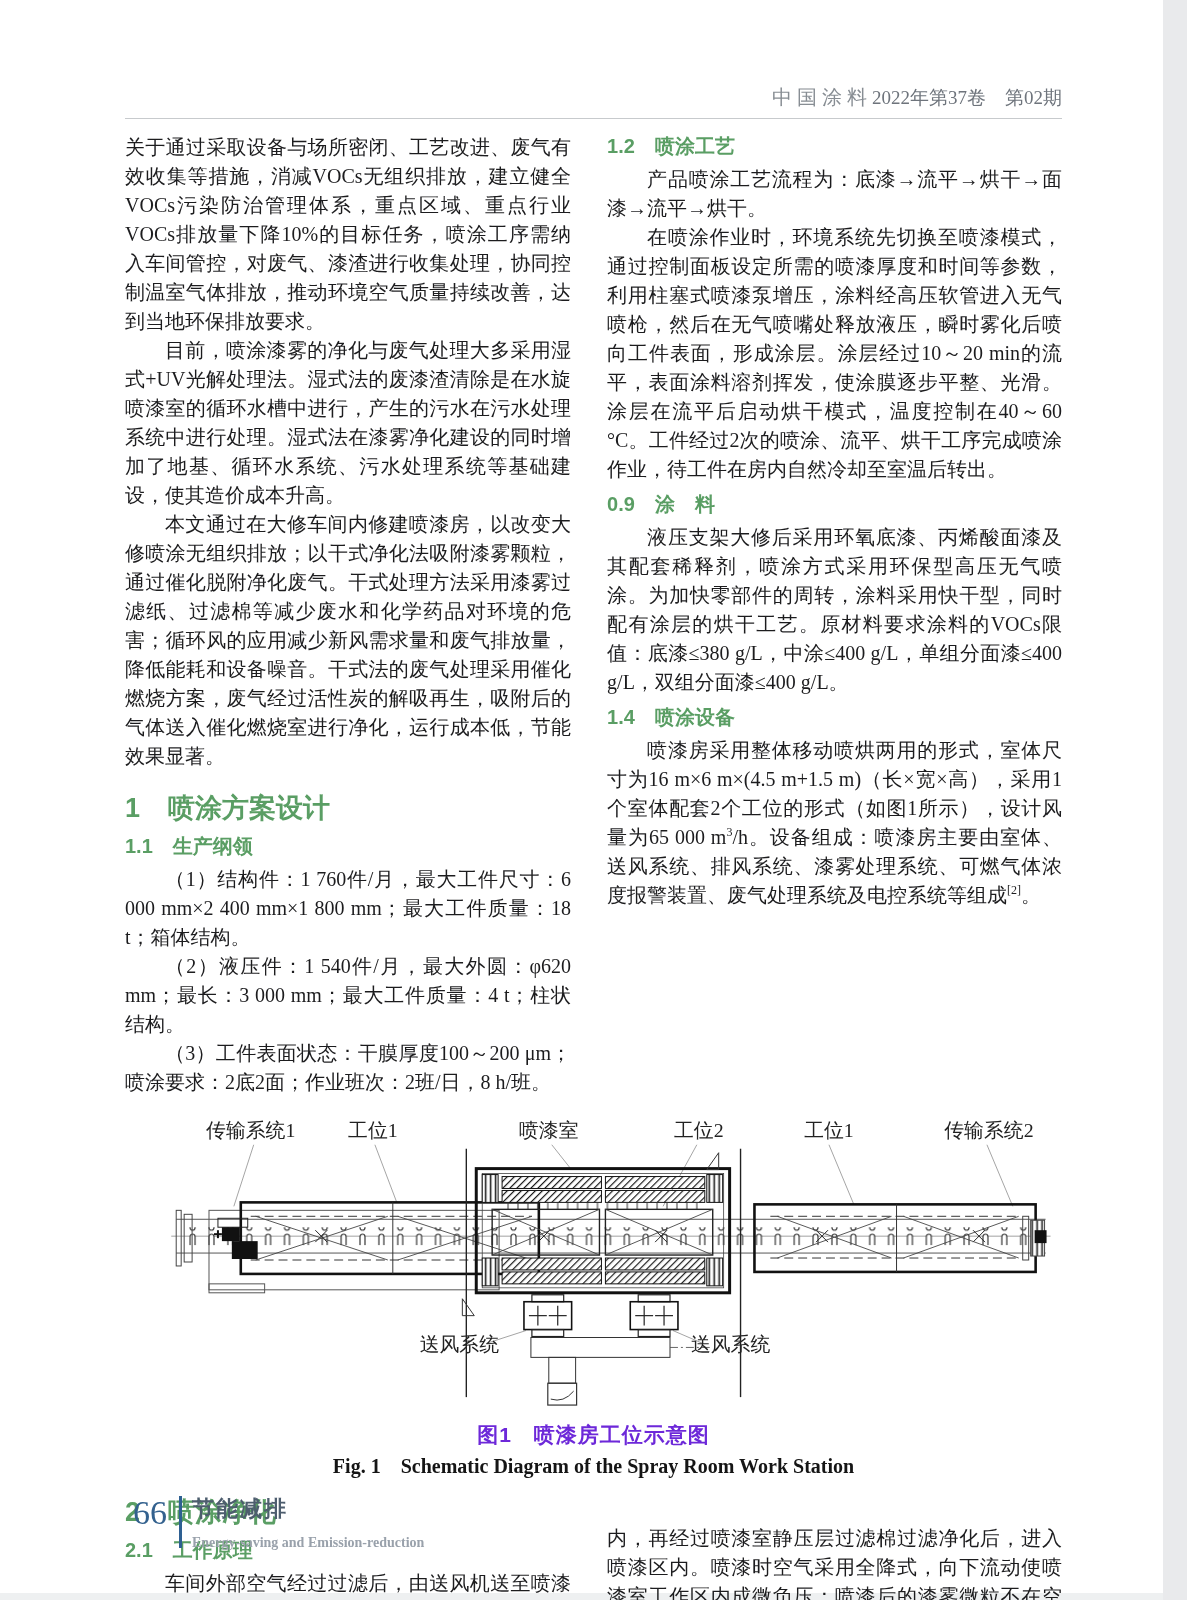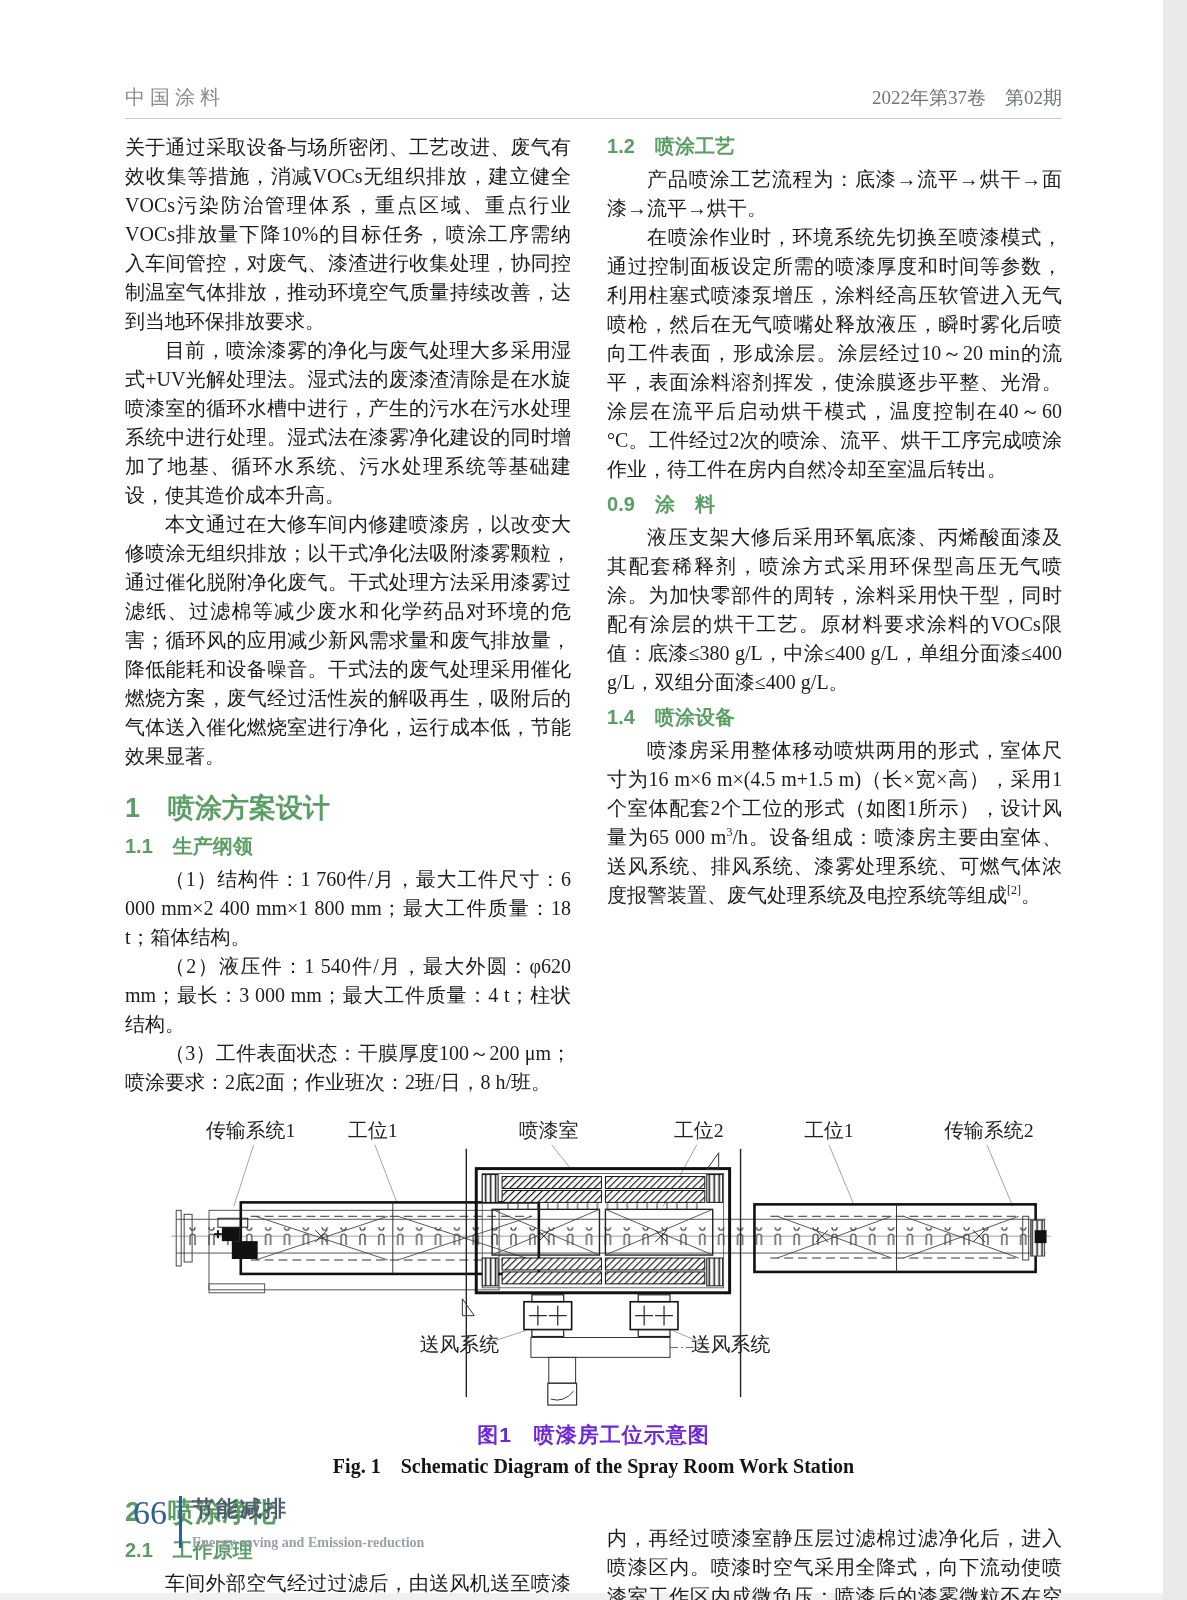--- a/index.html
+++ b/index.html
@@ -4,21 +4,21 @@
 <style>
   html,body{margin:0;padding:0;}
   body{background:#dfe1e4;font-family:"Liberation Serif",serif;}
   .canvas{position:relative;width:1187px;height:1600px;background:#ffffff;overflow:hidden;}
   .scan-edge-right{position:absolute;top:0;left:1163px;width:24px;height:1600px;background:#e9eaec;}
   .scan-edge-bottom{position:absolute;top:1593px;left:0;width:1163px;height:7px;background:#eef0f1;}
 
   .content{position:absolute;left:125px;top:0;width:937px;}
 
   
-  .hdr{display:flex;justify-content:space-between;align-items:flex-end;padding-top:84px;}
+  .hdr{display:flex;justify-content:flex-end;align-items:flex-end;padding-top:84px;}
   .hdr-left{font-size:20px;color:#878d93;letter-spacing:5px;font-family:"Liberation Sans",sans-serif;}
   .hdr-right{font-size:19px;color:#6e747c;}
   .hdr-rule{height:1px;background:#c7cacd;margin-top:7px;}
 
   
   .cols{display:flex;gap:36px;margin-top:14px;}
   .col-l{width:455px;}
   .col-r{width:464px;}
   p.body{margin:0;font-size:20px;line-height:29px;color:#1c1c1e;text-align:justify;}
   p.ind{text-indent:2em;}

